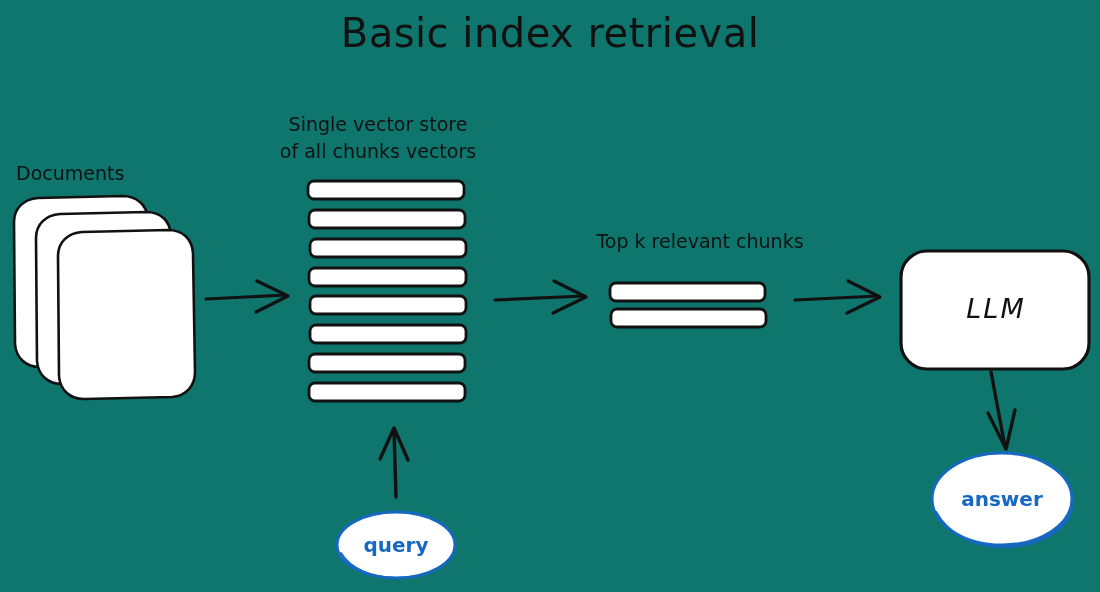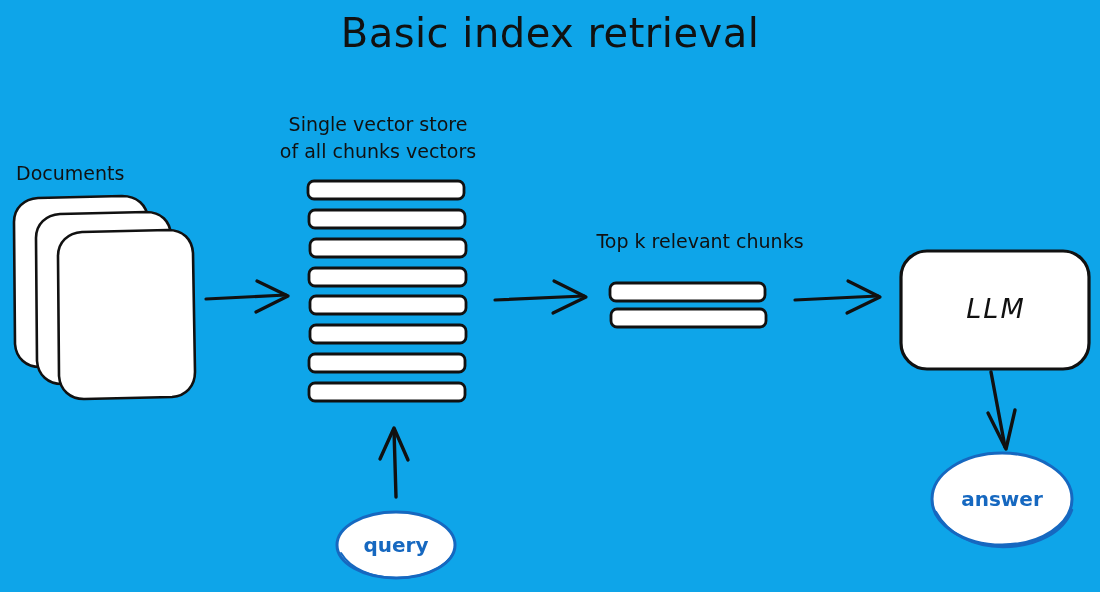--- a/index.html
+++ b/index.html
@@ -4,21 +4,21 @@
 <style>
   html, body {
     margin: 0;
     padding: 0;
     background: #ffffff;
   }
   #canvas {
     position: relative;
     width: 1100px;
     height: 592px;
-    background: #0ea5e9;
+    background: #0f766e;
     overflow: hidden;
     font-family: "DejaVu Sans", sans-serif;
   }
   svg.layer {
     position: absolute;
     top: 0;
     left: 0;
     width: 1100px;
     height: 592px;
   }

